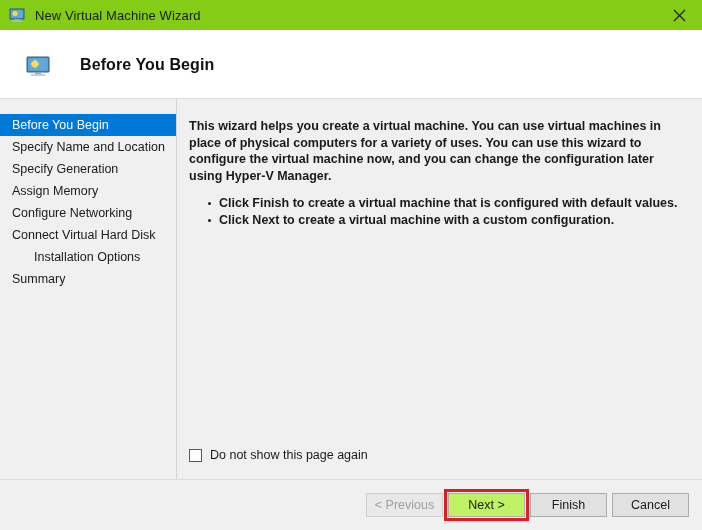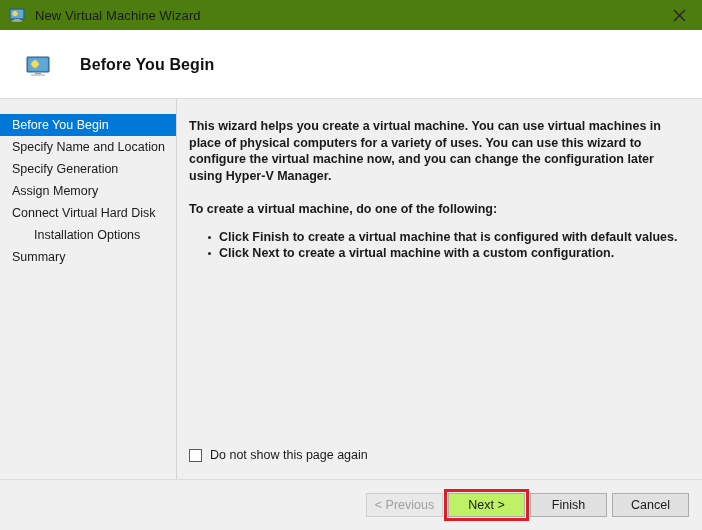--- a/index.html
+++ b/index.html
@@ -20,21 +20,21 @@
     overflow: hidden;
     box-sizing: border-box;
   }
 
   
   #title-bar {
     position: absolute;
     left: 0; top: 0;
     width: 702px;
     height: 30px;
-    background: #4d7c0f;
+    background: #84cc16;
     display: flex;
     align-items: center;
   }
   #title-bar-icon {
     margin-left: 9px;
     width: 16px;
     height: 16px;
     position: relative;
     flex: 0 0 auto;
   }
@@ -295,29 +295,29 @@
     <div id="header-title">Before You Begin</div>
   </div>
 
   <div id="body-area">
 
     <div id="sidebar">
       <div class="sidebar-item selected">Before You Begin</div>
       <div class="sidebar-item">Specify Name and Location</div>
       <div class="sidebar-item">Specify Generation</div>
       <div class="sidebar-item">Assign Memory</div>
+      <div class="sidebar-item">Configure Networking</div>
       <div class="sidebar-item">Connect Virtual Hard Disk</div>
       <div class="sidebar-item indented">Installation Options</div>
       <div class="sidebar-item">Summary</div>
     </div>
 
     <div id="content">
       <div id="content-inner">
         <p class="content-paragraph">This wizard helps you create a virtual machine. You can use virtual machines in place of physical computers for a variety of uses. You can use this wizard to configure the virtual machine now, and you can change the configuration later using Hyper-V Manager.</p>
-        <p class="content-paragraph" id="paragraph-secondary">To create a virtual machine, do one of the following:</p>
         <ul id="bullet-list">
           <li>Click Finish to create a virtual machine that is configured with default values.</li>
           <li>Click Next to create a virtual machine with a custom configuration.</li>
         </ul>
       </div>
     </div>
   </div>
 
   <div id="checkbox-row">
     <div id="checkbox-box"></div>

